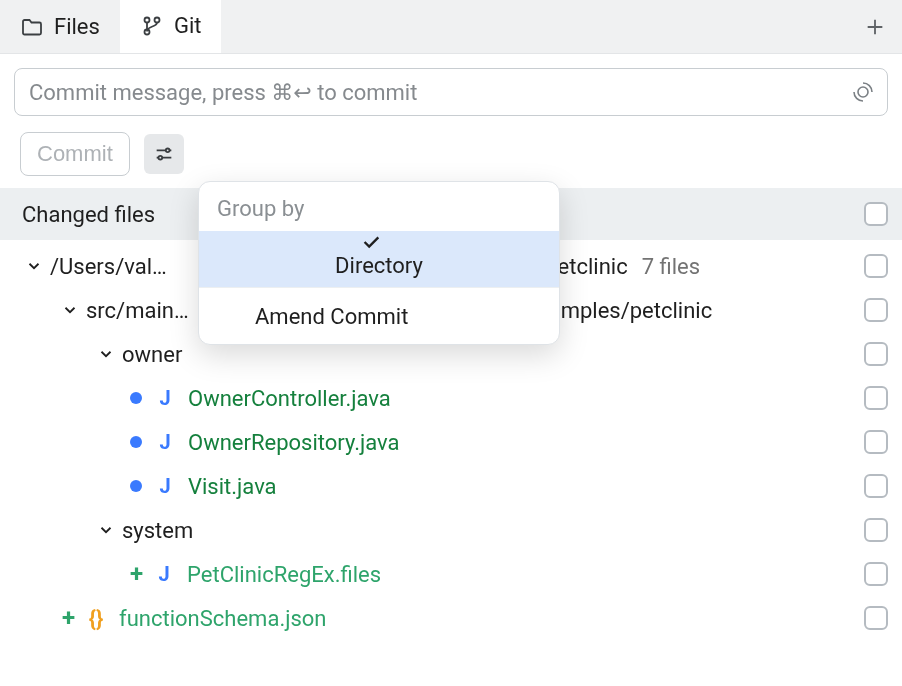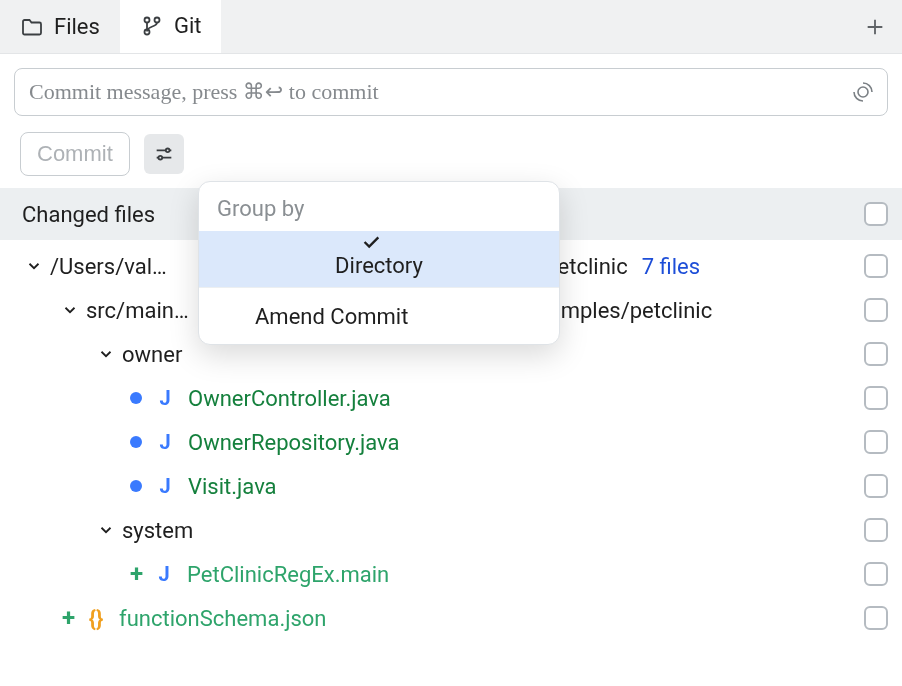--- a/index.html
+++ b/index.html
@@ -46,21 +46,20 @@
     .commit-input-wrap { padding: 14px 14px 10px 14px; }
     .commit-input {
       position: relative;
       border: 1px solid #c8cdd1;
       border-radius: 8px;
       background: #fff;
       height: 48px;
       display: flex;
       align-items: center;
       padding: 0 50px 0 14px;
-      font-family: Liberation Serif, serif;
     }
     .commit-input .ph { color: #868a8e; font-size: 22px; white-space: nowrap; }
     .commit-input .suggest-icon {
       position: absolute;
       right: 12px;
       top: 50%;
       transform: translateY(-50%);
       color: #7b8085;
     }
     
@@ -119,21 +118,21 @@
       width: 22px; height: 22px; display: inline-flex; align-items: center; justify-content: center;
       margin-right: 12px;
     }
     .row .java-j {
       color: #3a7afe; font-weight: 700; font-size: 20px;
     }
     .row .json-braces { color: #f0a020; font-weight: 700; font-size: 22px; }
     .row .label { font-size: 22px; color: #1f1f1f; white-space: nowrap; }
     .row .mod  { color: #15803d; }
     .row .added { color: #2ea46b; }
-    .row .muted { color: #1d4ed8; font-size: 22px; margin-left: 14px; }
+    .row .muted { color: #737373; font-size: 22px; margin-left: 14px; }
     .row .flex-spacer { flex: 1; }
     .checkbox {
       width: 24px; height: 24px;
       border: 2px solid #b5bbc1;
       border-radius: 6px;
       background: #fff;
       cursor: pointer;
     }
     
     .popover {
@@ -327,21 +326,21 @@
     <span class="flex-spacer"></span>
     <span class="checkbox"></span>
   </div>
 
   <div class="row">
     <span class="indent" style="width:130px"></span>
     <span class="status-plus">+</span>
     <span class="ficon">
         <span class="java-j">J</span>
       </span>
-    <span class="label added">PetClinicRegEx.main</span>
+    <span class="label added">PetClinicRegEx.files</span>
     <span class="flex-spacer"></span>
     <span class="checkbox"></span>
   </div>
 
   <div class="row">
     <span class="indent" style="width:62px"></span>
     <span class="status-plus">+</span>
     <span class="ficon">
         <span class="json-braces">{}</span>
       </span>

